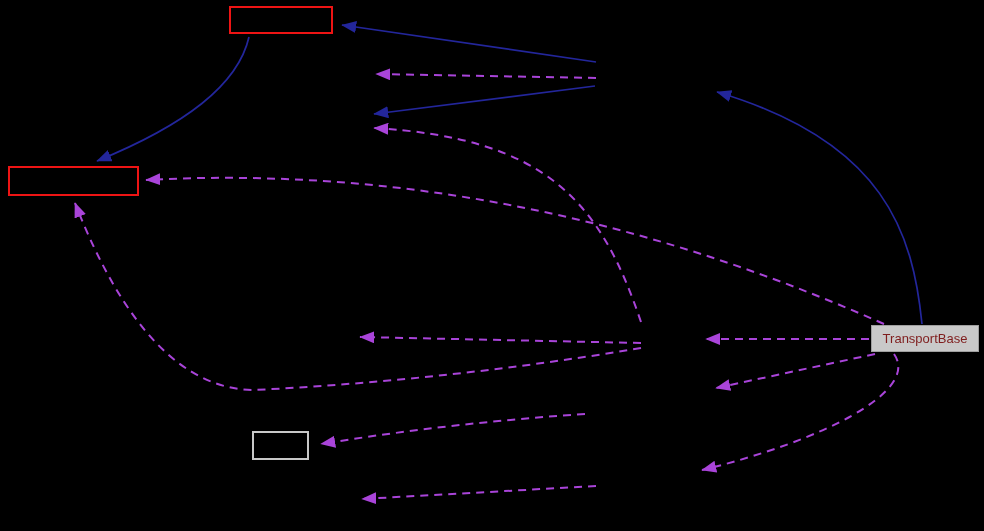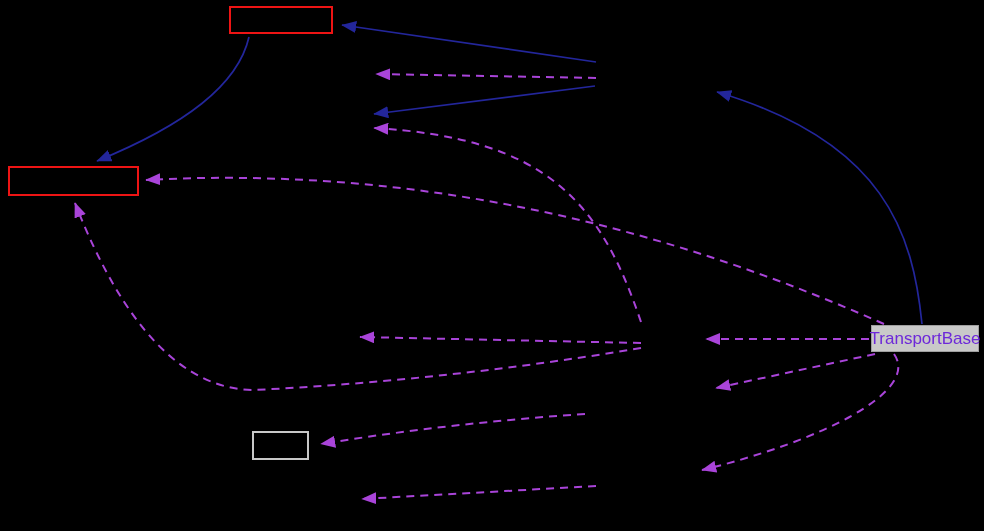--- a/index.html
+++ b/index.html
@@ -2,22 +2,22 @@
 <html><head>
 <meta charset="utf-8">
 <style>
   html,body{margin:0;padding:0;background:#000;}
   #canvas{position:relative;width:984px;height:531px;background:#000000;overflow:hidden;
           font-family:"Liberation Sans", sans-serif;}
   #edge-layer{position:absolute;left:0;top:0;width:984px;height:531px;}
   .node{position:absolute;box-sizing:border-box;}
   .node-red{border:2px solid #ee1414;background:transparent;}
   .node-gray-outline{border:2px solid #c8c8c8;background:transparent;}
-  .node-filled{background:#c9c9c9;border:1px solid #9f9f9f;color:#6d28d9;
-               font-size:17px;text-align:center;display:flex;align-items:center;justify-content:center;}
+  .node-filled{background:#c9c9c9;border:1px solid #9f9f9f;color:#7f1d1d;
+               font-size:13px;text-align:center;display:flex;align-items:center;justify-content:center;}
   #node-top-red{left:229px;top:6px;width:104px;height:28px;}
   #node-left-red{left:8px;top:166px;width:131px;height:30px;}
   #node-small{left:252px;top:431px;width:57px;height:29px;}
   #node-transportbase{left:871px;top:325px;width:108px;height:27px;}
   .solid-e{fill:none;stroke-width:1.7px;}
   .dashed-e{fill:none;stroke-width:2px;stroke-dasharray:8 6;}
 </style>
 </head>
 <body>
 

